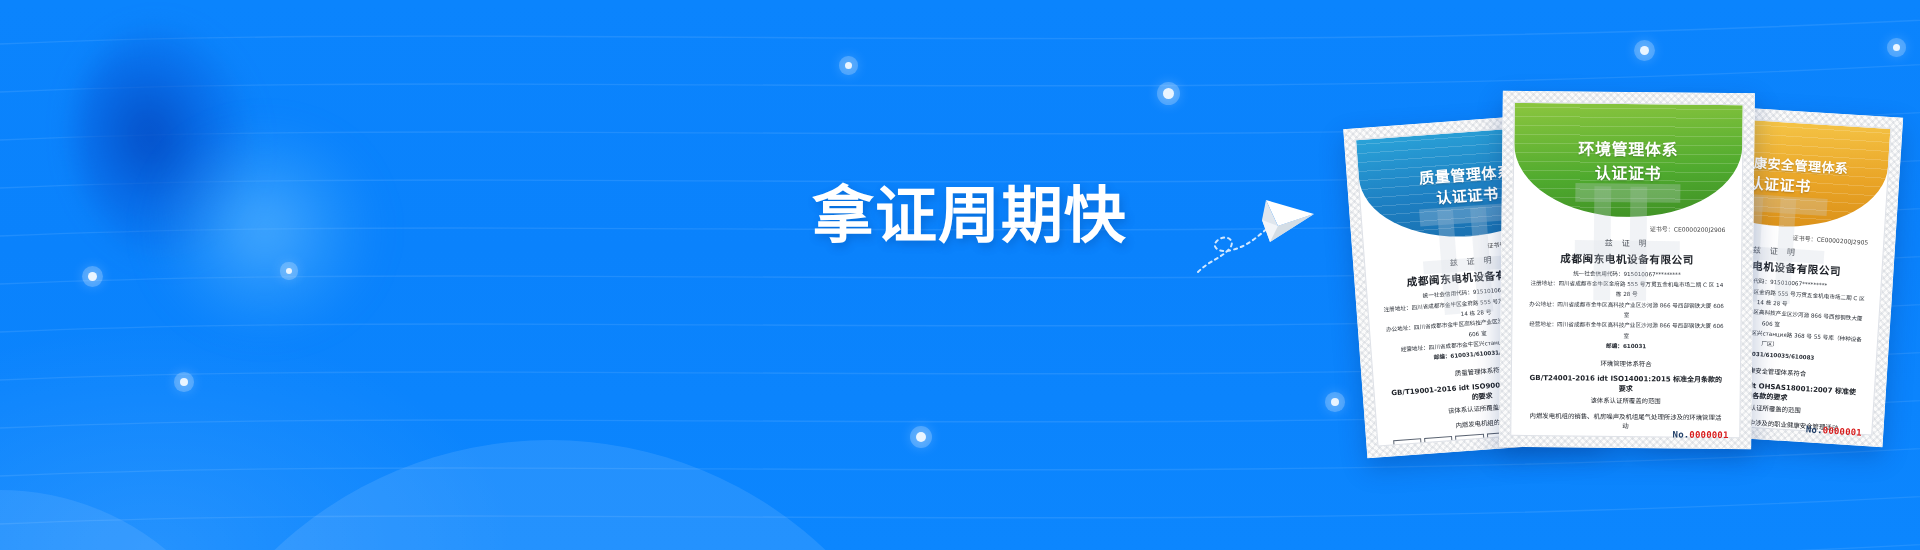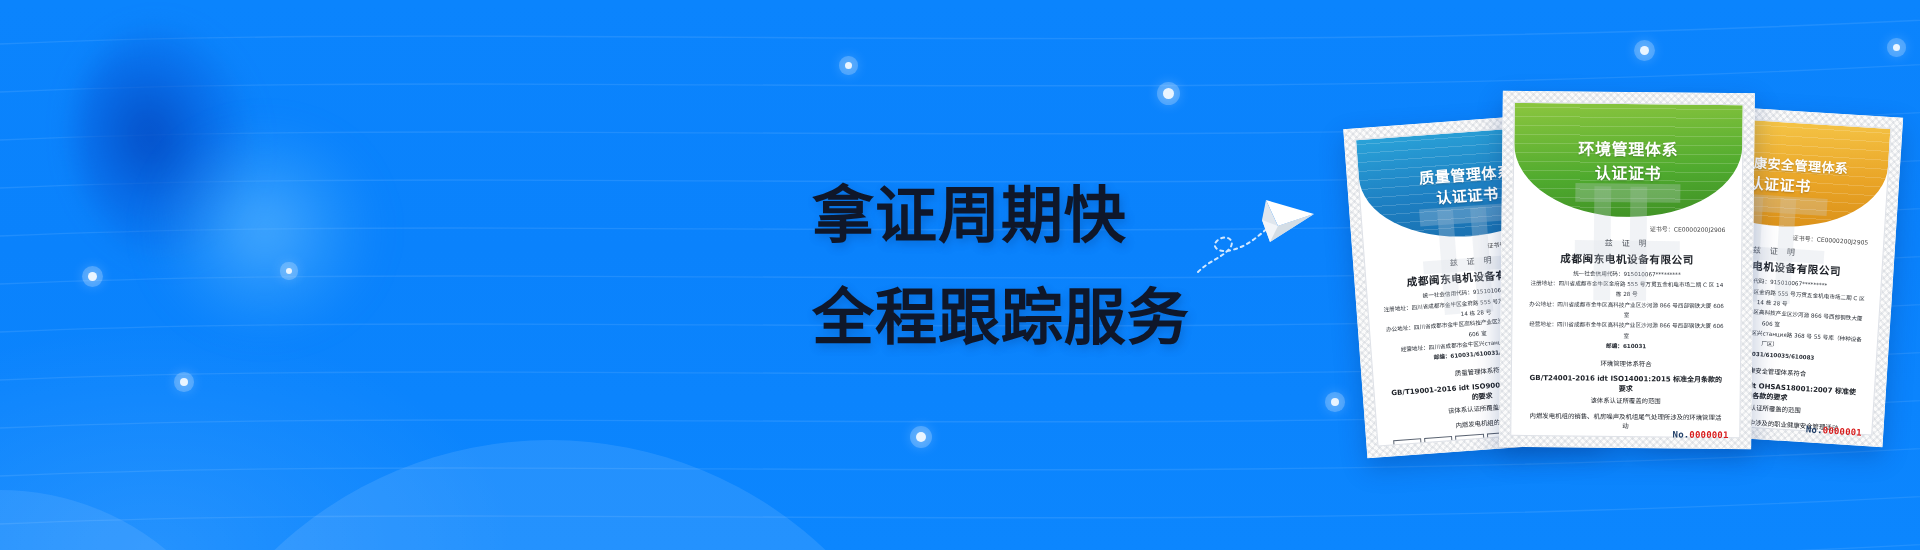--- a/index.html
+++ b/index.html
@@ -51,21 +51,21 @@
   .dot{
     position:absolute;border-radius:50%;
     background:#eaf5ff;
     box-shadow:0 0 0 6px rgba(255,255,255,.22), 0 0 14px 4px rgba(255,255,255,.30);
   }
 
   
   .headline{
     position:absolute;left:812px;top:165px;
     z-index:6;
-    color:#0f172a;
+    color:#ffffff;
     font-family:"DejaVu Sans","Liberation Sans",sans-serif;
     font-weight:700;
     letter-spacing:.06em;
   }
   .headline .line{
     font-size:62px;line-height:102px;
     text-shadow:2px 4px 9px rgba(0,60,140,.30);
     white-space:nowrap;
   }
 
@@ -203,21 +203,20 @@
   <span class="dot" style="left:286px;top:268px;width:6px;height:6px;"></span>
   <span class="dot" style="left:88px;top:272px;width:9px;height:9px;"></span>
   <span class="dot" style="left:180px;top:378px;width:8px;height:8px;"></span>
   <span class="dot" style="left:916px;top:432px;width:10px;height:10px;"></span>
   <span class="dot" style="left:1331px;top:398px;width:8px;height:8px;"></span>
   <span class="dot" style="left:1640px;top:46px;width:9px;height:9px;"></span>
   <span class="dot" style="left:1893px;top:44px;width:7px;height:7px;"></span>
 
   <div class="headline">
     <div class="line">拿证周期快</div>
-    <div class="line">全程跟踪服务</div>
   </div>
 
   <div class="plane">
     <svg width="120" height="90" viewBox="0 0 120 90" aria-hidden="true">
       <path d="M2,86 C14,74 26,72 34,62 C40,54 30,48 22,54 C14,60 22,68 36,64 C52,60 62,50 72,42" fill="none" stroke="rgba(255,255,255,0.82)" stroke-width="2" stroke-dasharray="3 4" stroke-linecap="round"></path>
       <path d="M70,14 L118,28 L82,40 Z" fill="#ffffff"></path>
       <path d="M70,14 L82,40 L74,56 L66,34 Z" fill="#dfe6ee"></path>
       <path d="M66,34 L74,56 L118,28 L82,40 Z" fill="#f2f5f9"></path>
       <path d="M82,40 L118,28 L74,56 Z" fill="#cfd8e2" opacity="0.85"></path>
     </svg>

